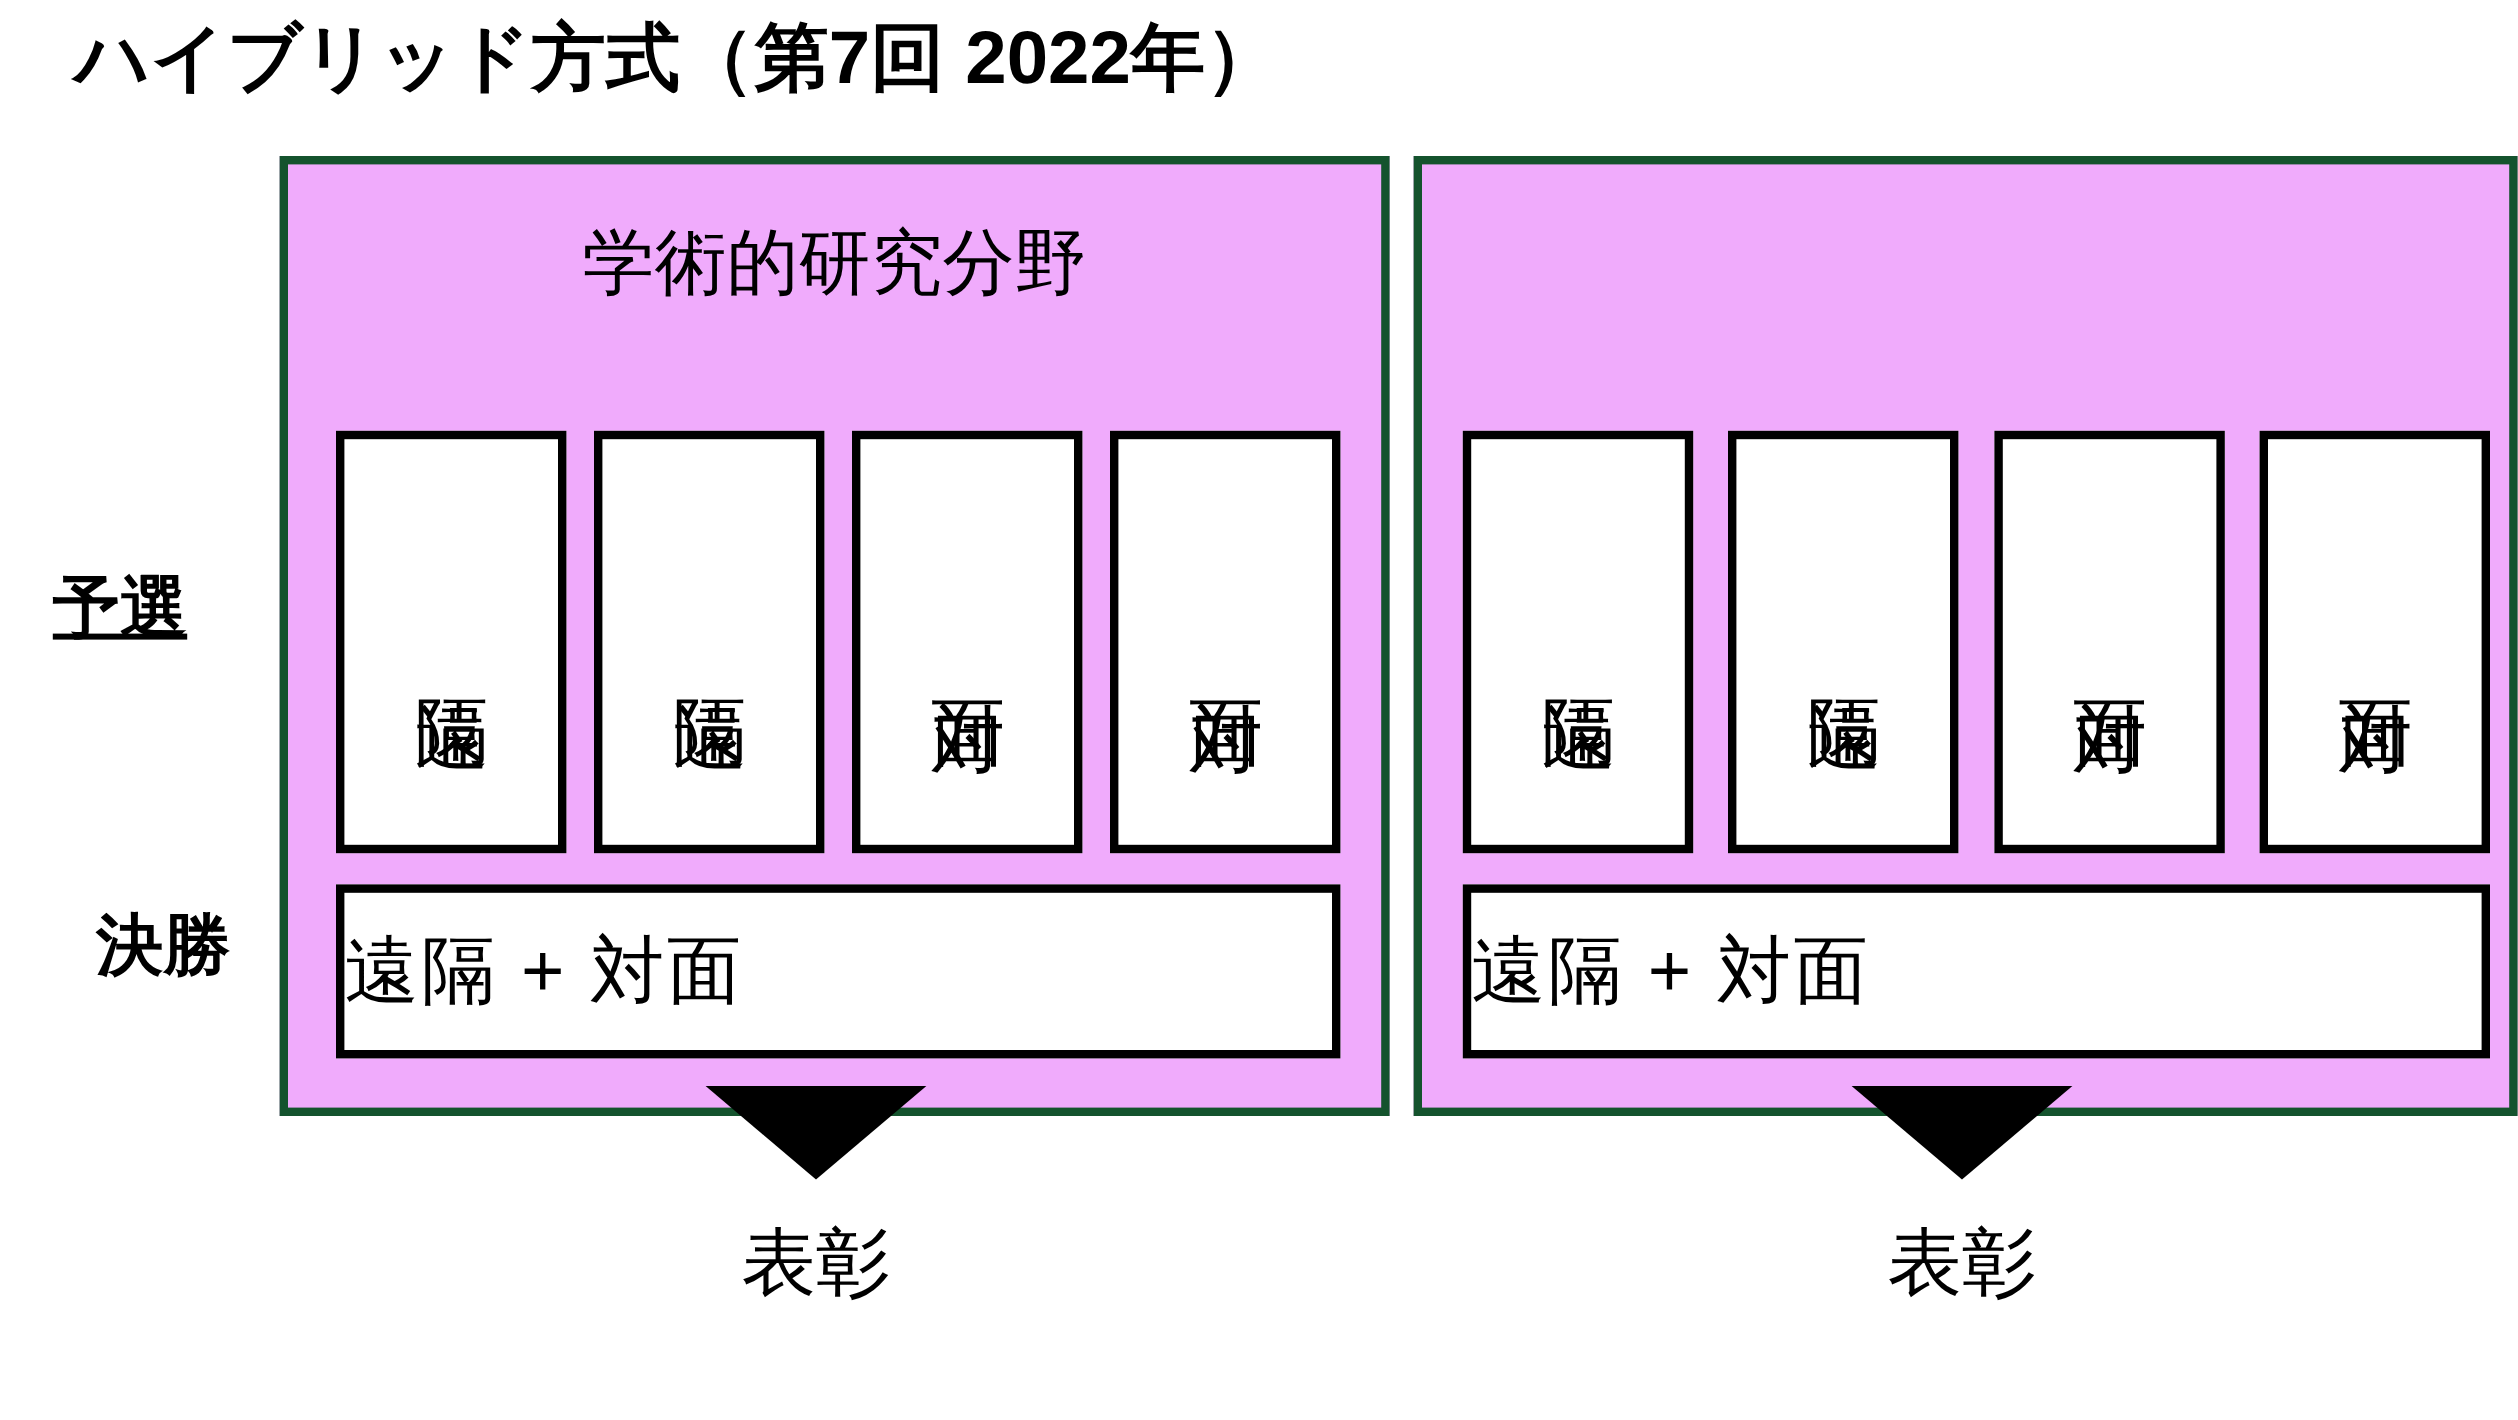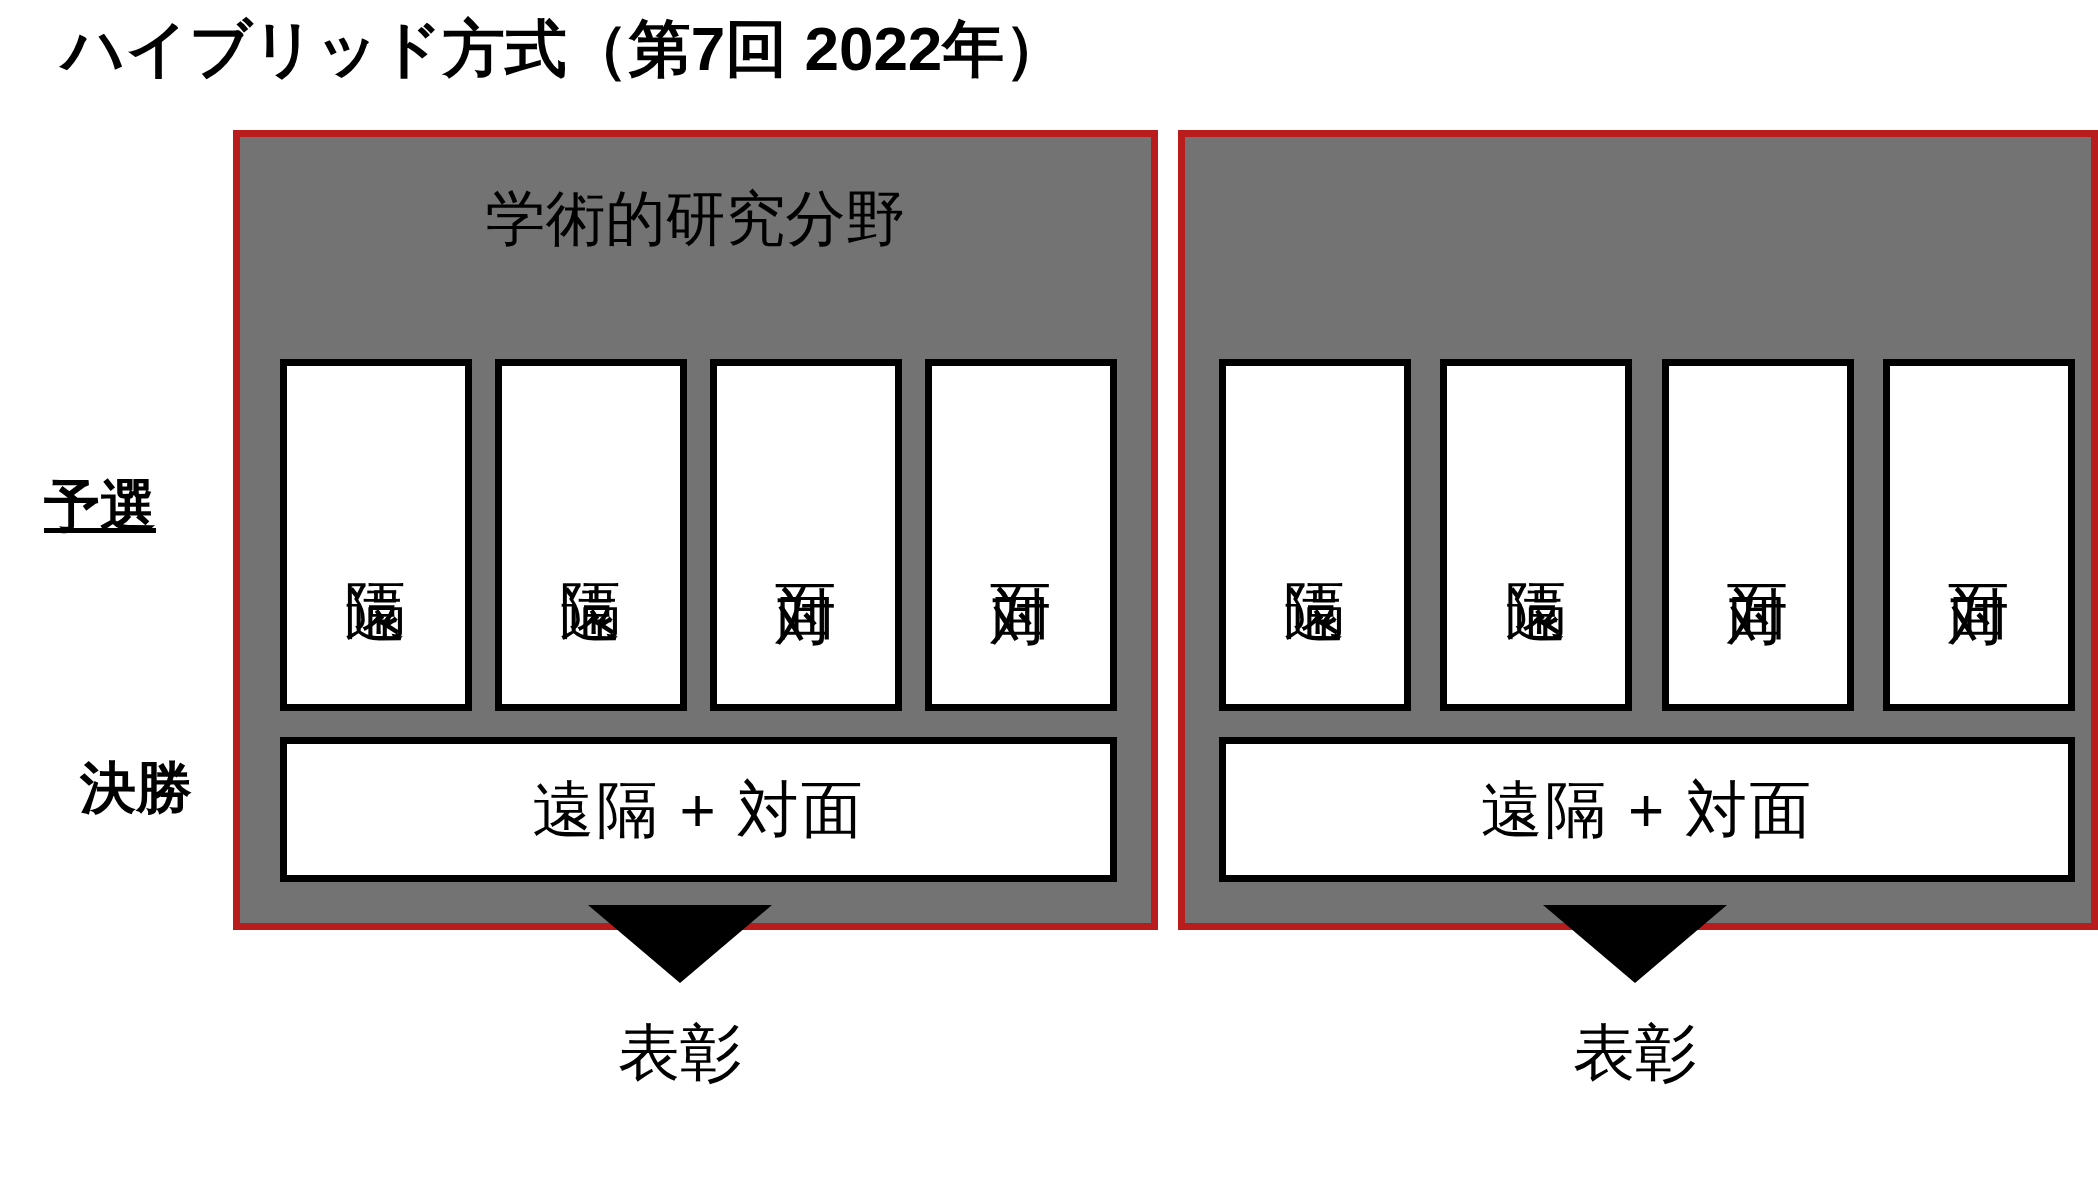--- a/index.html
+++ b/index.html
@@ -40,23 +40,23 @@
     white-space: nowrap;
   }
   #stage-label-prelim { top: 478px; text-decoration: underline; }
   #stage-label-final  { top: 760px; margin-left: 36px; }
 
   
   .panel {
     position: absolute;
     top: 130px;
     height: 800px;
-    border: 7px solid #b91c1c;
+    border: 7px solid #14532d;
     box-sizing: border-box;
-    background: #737373;
+    background: #f0abfc;
   }
   #panel-academic  { left: 233px;  width: 925px; }
   #panel-practical { left: 1178px; width: 920px; }
 
   .panel-title {
     position: absolute;
     left: 0;
     right: 0;
     top: 52px;
     text-align: center;
@@ -106,21 +106,21 @@
     position: absolute;
     left: 40px;
     right: 34px;
     top: 600px;
     height: 145px;
     border: 7px solid #000000;
     box-sizing: border-box;
     background: #ffffff;
     display: flex;
     align-items: center;
-    justify-content: center;
+    justify-content: flex-start;
   }
   #panel-practical .final-bar {
     left: 34px;
     right: 16px;
   }
   .final-bar-text {
     font-size: 62px;
     line-height: 1.0;
     white-space: nowrap;
     letter-spacing: 2px;

